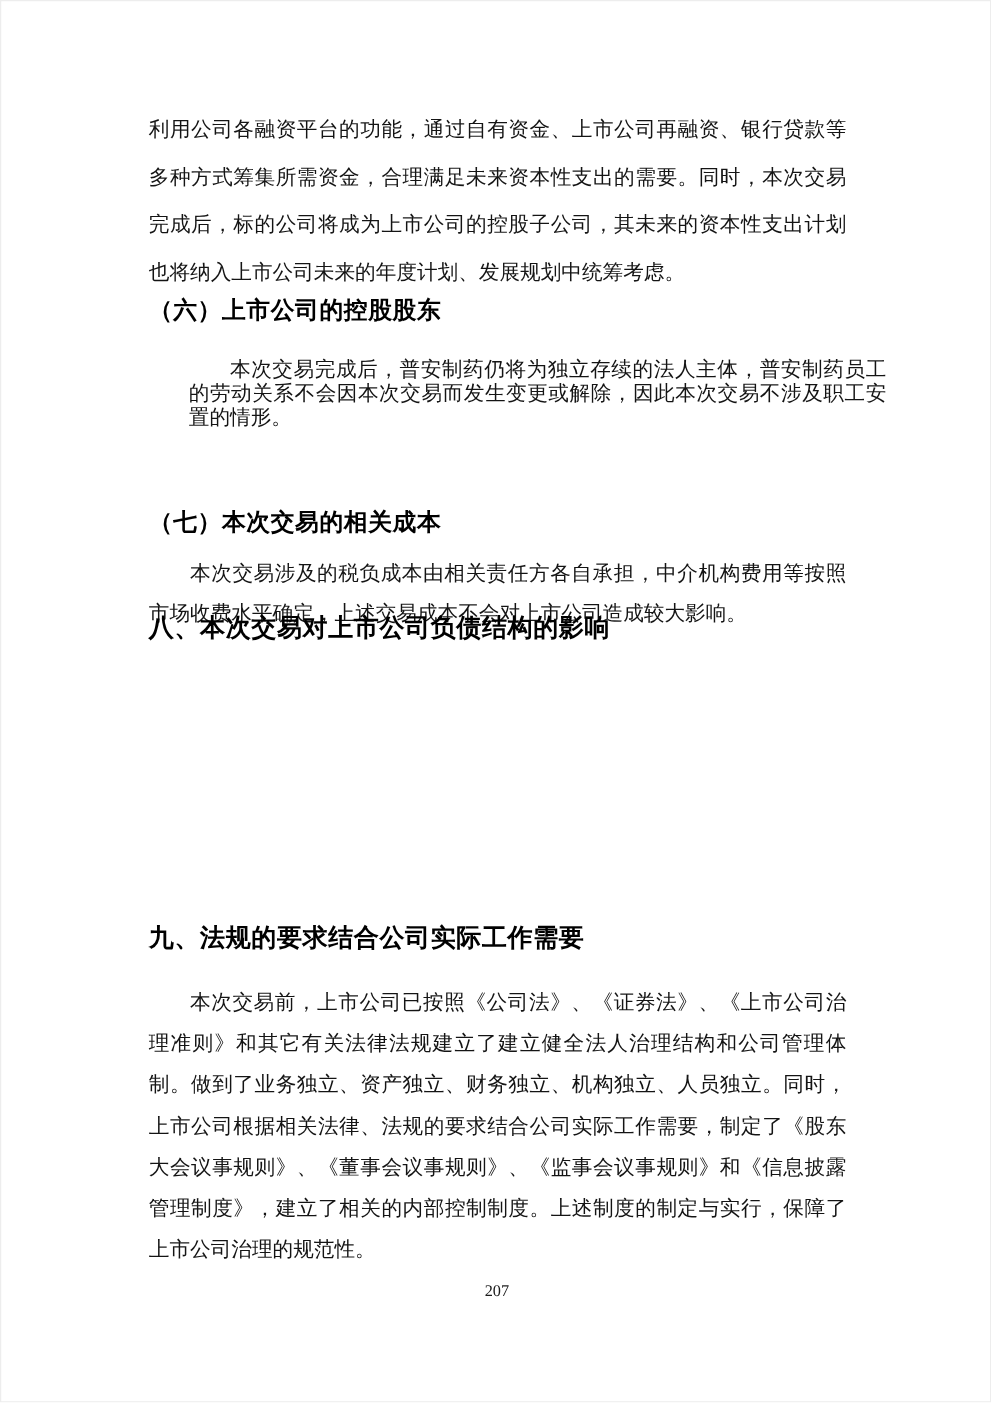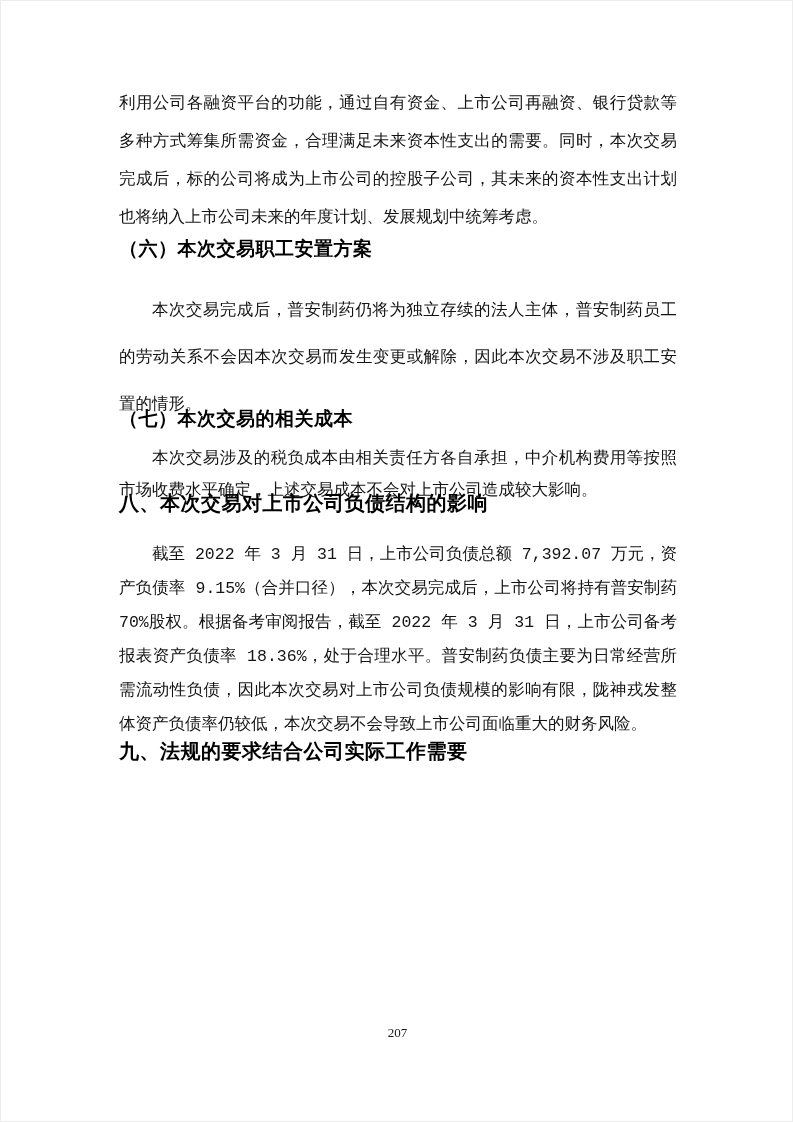--- a/index.html
+++ b/index.html
@@ -18,21 +18,21 @@
     overflow: hidden;
     color: #111111;
   }
   .blk {
     position: absolute;
     left: 118px;
     width: 558px;
     box-sizing: border-box;
   }
   .para {
-    font-family: Liberation Mono, monospace;
+    font-family: Liberation Sans, sans-serif;
     font-size: 16.5px;
     color: #141414;
     text-align: justify;
     text-justify: inter-ideograph;
     word-break: break-all;
   }
   .indent { text-indent: 2em; }
   .h2 {
     font-family: "Liberation Sans", "DejaVu Sans", sans-serif;
     font-weight: bold;
@@ -46,21 +46,21 @@
     font-family: Liberation Sans, sans-serif;
     font-weight: bold;
     font-size: 20px;
     line-height: 30px;
     color: #000000;
     letter-spacing: 0.5px;
     white-space: nowrap;
   }
   .b0  { top: 84px;  line-height: 38px; }
   .b1  { top: 234px; }
-  .b2  { top: 286px; line-height: 47px; }
+  .b2  { top: 286px; line-height: 19px; margin-left: 32px; }
   .b3  { top: 361px; margin-top: 43px; }
   .b4  { top: 410px; line-height: 32px; margin-top: 32px; }
   .b5  { top: 487px; }
   .b6  { top: 537px; line-height: 34px; }
   .b7  { top: 735px; }
   .b8  { top: 785px; line-height: 33px; }
   .b9  { top: 978px; line-height: 33px; }
   .footer {
     position: absolute;
     top: 1024px;
@@ -73,31 +73,31 @@
     color: #1a1a1a;
   }
 </style>
 </head>
 <body>
 
 <div class="page">
 
   <div class="blk para b0">利用公司各融资平台的功能，通过自有资金、上市公司再融资、银行贷款等多种方式筹集所需资金，合理满足未来资本性支出的需要。同时，本次交易完成后，标的公司将成为上市公司的控股子公司，其未来的资本性支出计划也将纳入上市公司未来的年度计划、发展规划中统筹考虑。</div>
 
-  <div class="blk h2 b1">（六）本次交易职工安置方案</div>
+  <div class="blk h2 b1">（六）上市公司的控股股东</div>
 
   <div class="blk para indent b2">本次交易完成后，普安制药仍将为独立存续的法人主体，普安制药员工的劳动关系不会因本次交易而发生变更或解除，因此本次交易不涉及职工安置的情形。</div>
 
   <div class="blk h2 b3">（七）本次交易的相关成本</div>
 
   <div class="blk para indent b4">本次交易涉及的税负成本由相关责任方各自承担，中介机构费用等按照市场收费水平确定，上述交易成本不会对上市公司造成较大影响。</div>
 
   <div class="blk h1 b5">八、本次交易对上市公司负债结构的影响</div>
 
-  <div class="blk para indent b6">截至 2022 年 3 月 31 日，上市公司负债总额 7,392.07 万元，资产负债率 9.15%（合并口径），本次交易完成后，上市公司将持有普安制药 70%股权。根据备考审阅报告，截至 2022 年 3 月 31 日，上市公司备考报表资产负债率 18.36%，处于合理水平。普安制药负债主要为日常经营所需流动性负债，因此本次交易对上市公司负债规模的影响有限，陇神戎发整体资产负债率仍较低，本次交易不会导致上市公司面临重大的财务风险。</div>
 
   <div class="blk h1 b7">九、法规的要求结合公司实际工作需要</div>
 
+  <div class="blk para indent b8">本次交易前，上市公司已按照《公司法》、《证券法》、《上市公司治理准则》和其它有关法律法规建立了建立健全法人治理结构和公司管理体制。做到了业务独立、资产独立、财务独立、机构独立、人员独立。同时，上市公司根据相关法律、法规的要求结合公司实际工作需要，制定了《股东大会议事规则》、《董事会议事规则》、《监事会议事规则》和《信息披露管理制度》，建立了相关的内部控制制度。上述制度的制定与实行，保障了上市公司治理的规范性。</div>
 
 
   <div class="footer">207</div>
 
 </div>
 
 </body></html>

